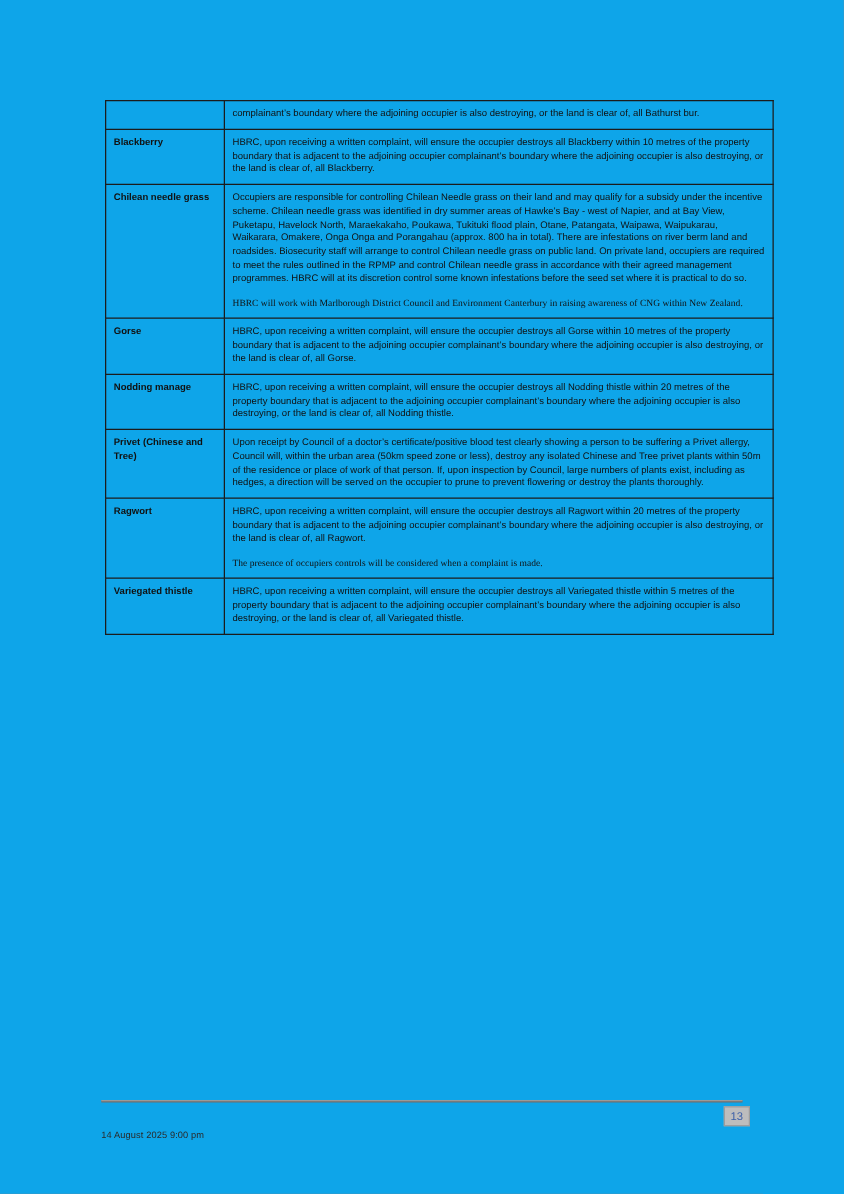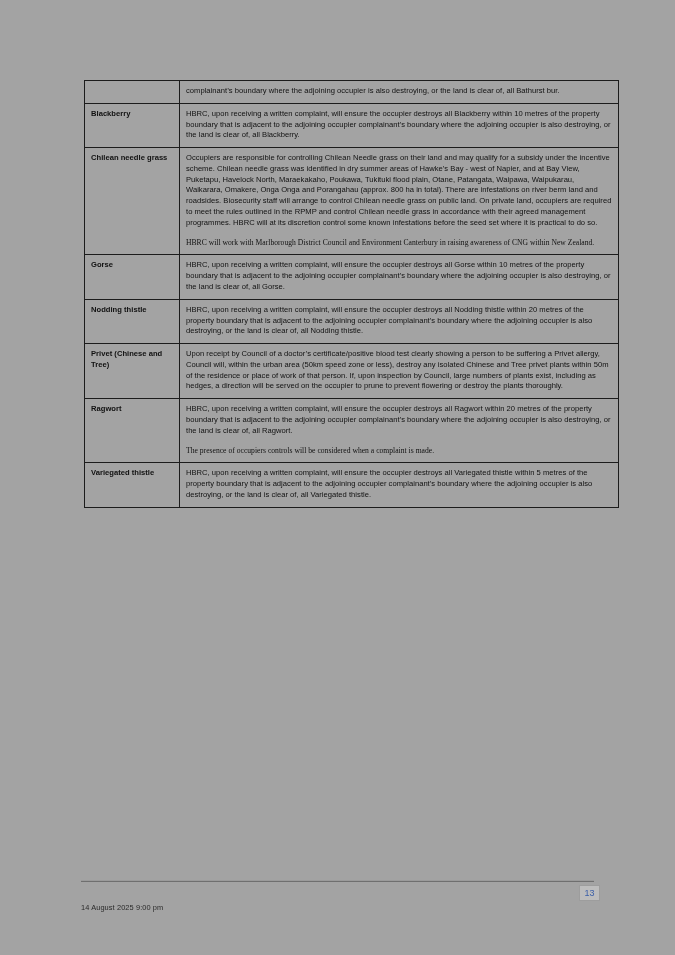--- a/index.html
+++ b/index.html
@@ -14,21 +14,21 @@
     overflow: hidden;
     position: relative;
   }
 
   .page {
     position: absolute;
     left: 0;
     top: 0;
     width: 675px;
     height: 955px;
-    background: #a3a3a3;
+    background: #0ea5e9;
   }
 
   
   .table-wrap {
     position: absolute;
     left: 84px;
     top: 80px;
     width: 510px;
   }
 
@@ -135,21 +135,21 @@
               <p>HBRC will work with Marlborough District Council and Environment Canterbury in raising awareness of CNG within New Zealand.</p>
             </td>
           </tr>
           <tr>
             <td class="col-name">Gorse</td>
             <td class="col-desc">
               <p>HBRC, upon receiving a written complaint, will ensure the occupier destroys all Gorse within 10 metres of the property boundary that is adjacent to the adjoining occupier complainant’s boundary where the adjoining occupier is also destroying, or the land is clear of, all Gorse.</p>
             </td>
           </tr>
           <tr>
-            <td class="col-name">Nodding thistle</td>
+            <td class="col-name">Nodding manage</td>
             <td class="col-desc">
               <p>HBRC, upon receiving a written complaint, will ensure the occupier destroys all Nodding thistle within 20 metres of the property boundary that is adjacent to the adjoining occupier complainant’s boundary where the adjoining occupier is also destroying, or the land is clear of, all Nodding thistle.</p>
             </td>
           </tr>
           <tr>
             <td class="col-name">Privet (Chinese and Tree)</td>
             <td class="col-desc">
               <p>Upon receipt by Council of a doctor’s certificate/positive blood test clearly showing a person to be suffering a Privet allergy, Council will, within the urban area (50km speed zone or less), destroy any isolated Chinese and Tree privet plants within 50m of the residence or place of work of that person.  If, upon inspection by Council, large numbers of plants exist, including as hedges, a direction will be served on the occupier to prune to prevent flowering or destroy the plants thoroughly.</p>
             </td>
           </tr>

